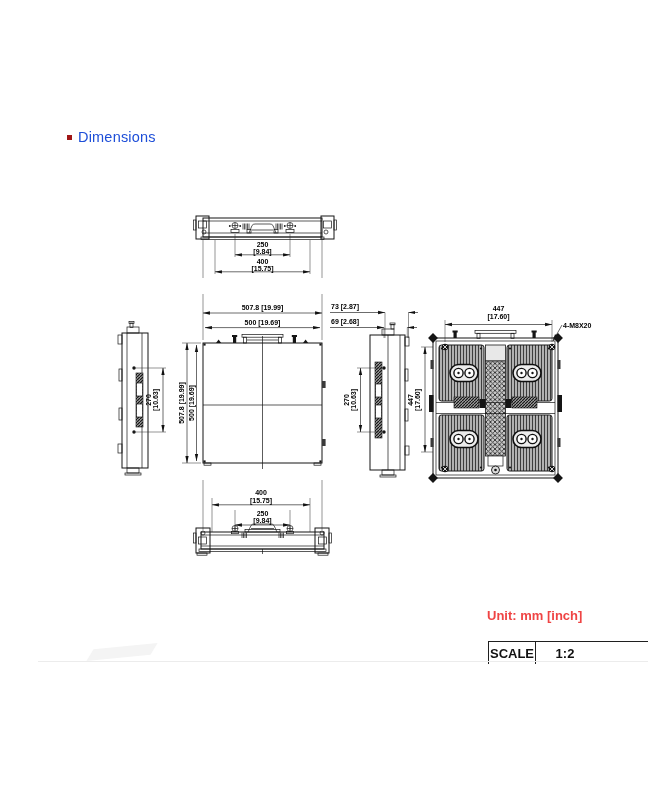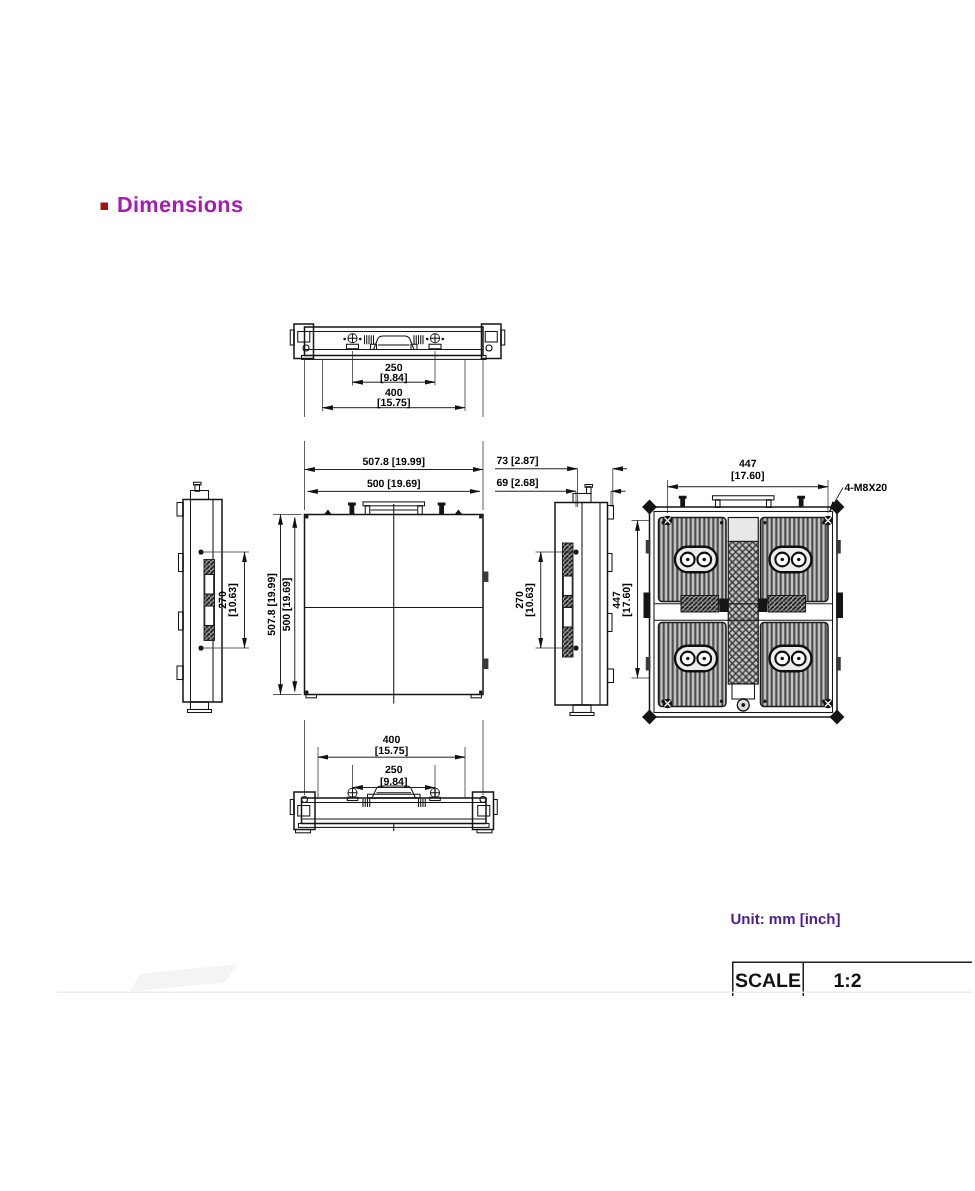--- a/index.html
+++ b/index.html
@@ -1,24 +1,24 @@
 <!DOCTYPE html>
 <html><head>
 <meta charset="utf-8">
 <style>
   html,body{margin:0;padding:0;background:#fff;}
   body{width:650px;height:794px;position:relative;overflow:hidden;
        font-family:"Liberation Sans","DejaVu Sans",sans-serif;color:#111;}
   .abs{position:absolute;}
   
   #heading{left:67px;top:129px;display:flex;align-items:center;font-size:14.5px;
-           font-weight:bold;letter-spacing:.2px;color:#a21caf;}
+           font-weight:normal;letter-spacing:.2px;color:#1d4ed8;}
   #heading .bullet{width:5px;height:5px;margin-right:6px;display:inline-block;}
   
-  #unit-note{left:487px;top:608px;font-size:10px;font-weight:bold;color:#4c1d95;}
+  #unit-note{left:487px;top:608px;font-size:13px;font-weight:bold;color:#ef4444;}
   #scale-table{left:488px;top:641px;width:160px;height:22px;display:flex;
                border-top:1.4px solid #1f1f1f;font-size:13px;font-weight:bold;text-align:center;}
   #scale-table .c1{width:46px;border-left:1.4px solid #1f1f1f;border-right:1.4px solid #1f1f1f;
                    display:flex;align-items:center;justify-content:center;}
   #scale-table .c2{width:58px;display:flex;align-items:center;justify-content:center;}
   #faint-rule{left:38px;top:661px;width:610px;height:1px;background:#ececec;}
   #watermark{left:92px;top:646px;width:60px;height:12px;background:#f4f4f4;
              transform:skewX(-35deg) rotate(-6deg);}
   
   svg{position:absolute;overflow:visible;}

